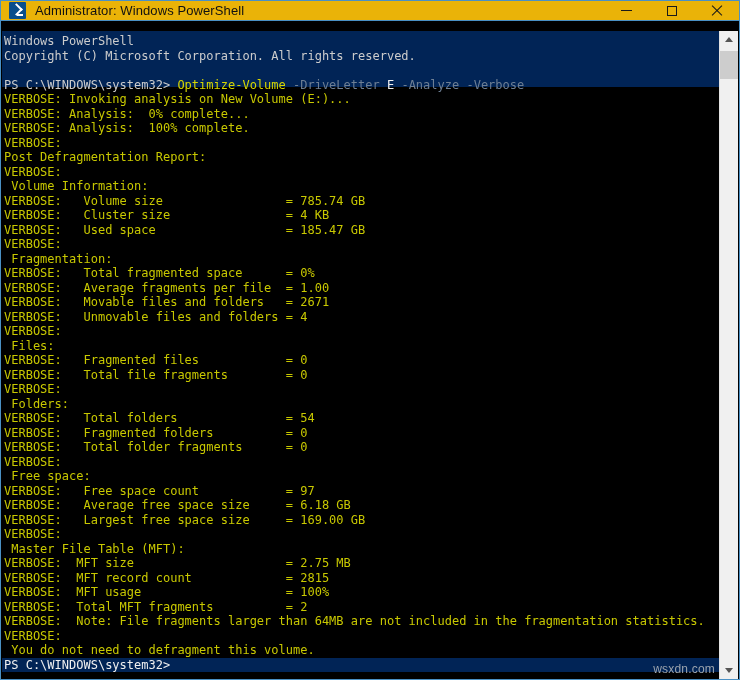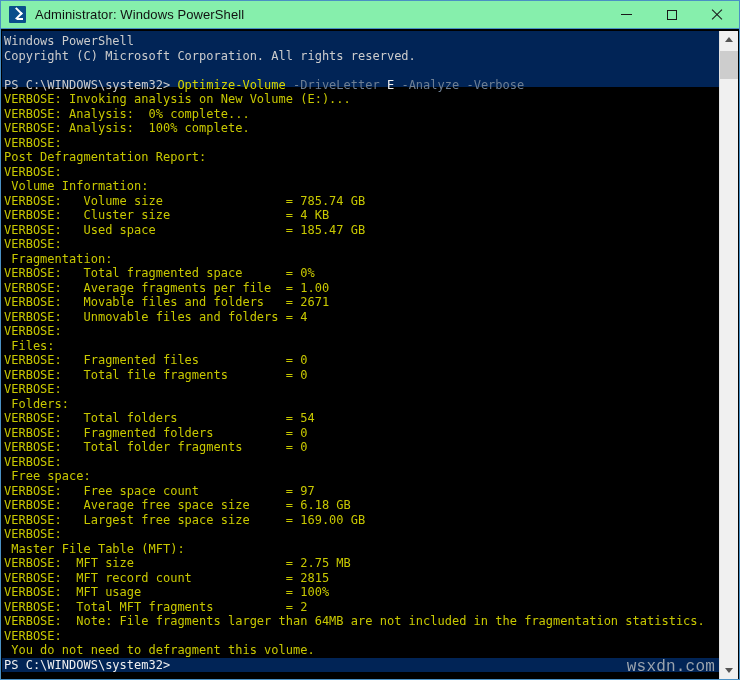--- a/index.html
+++ b/index.html
@@ -24,22 +24,22 @@
     border: 1px solid #4a90c4;
     background: #000000;
     overflow: hidden;
   }
 
   
   #titlebar {
     position: absolute;
     left: 0; top: 0;
     width: 738px;
-    height: 28px;
-    background: #86efac;
+    height: 20px;
+    background: #eab308;
     border-bottom: 1px solid #4a90c4;
     box-sizing: border-box;
     display: flex;
     align-items: center;
   }
   #app-icon {
     width: 17px;
     height: 17px;
     margin-left: 8px;
     margin-right: 9px;
@@ -205,22 +205,22 @@
     position: absolute;
     bottom: 0;
     left: 0;
   }
 
   
   #watermark {
     position: absolute;
     right: 24px;
     bottom: 3px;
-    font-family: Liberation Mono, monospace;
-    font-size: 16px;
+    font-family: Liberation Sans, sans-serif;
+    font-size: 12px;
     color: #9aa3ad;
     letter-spacing: 0.2px;
   }
 </style>
 </head>
 <body>
 
 <div id="window">
 
   <div id="titlebar">

